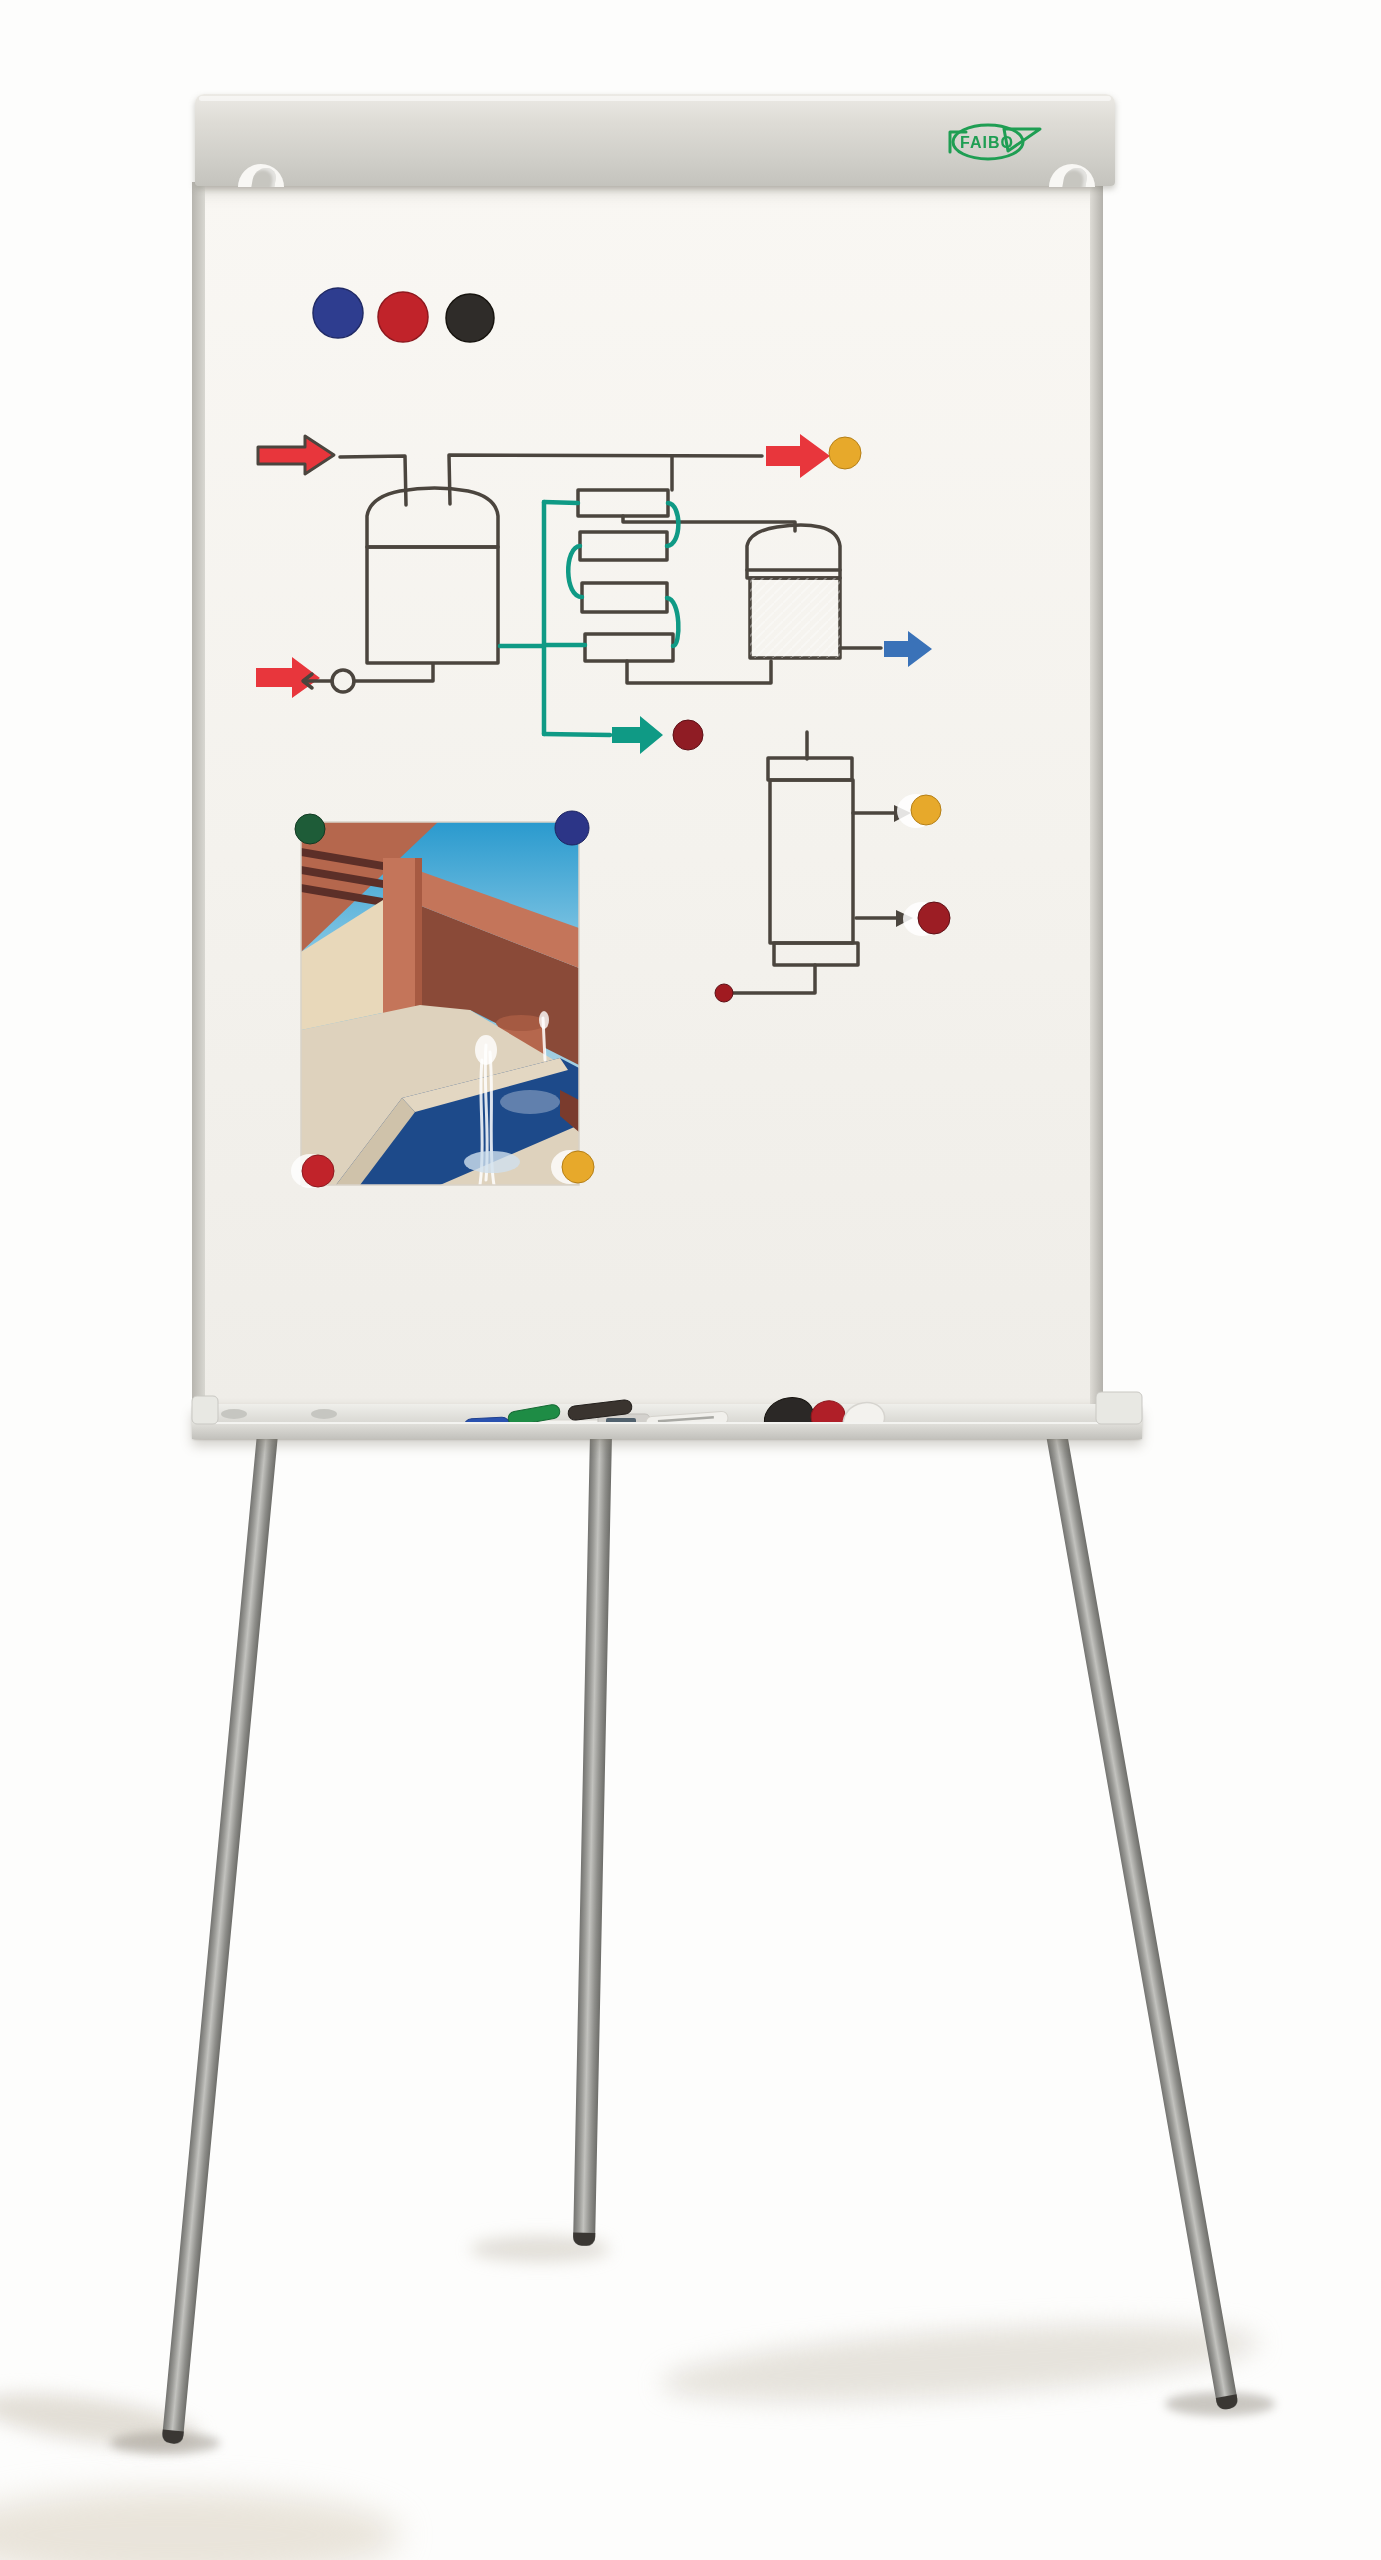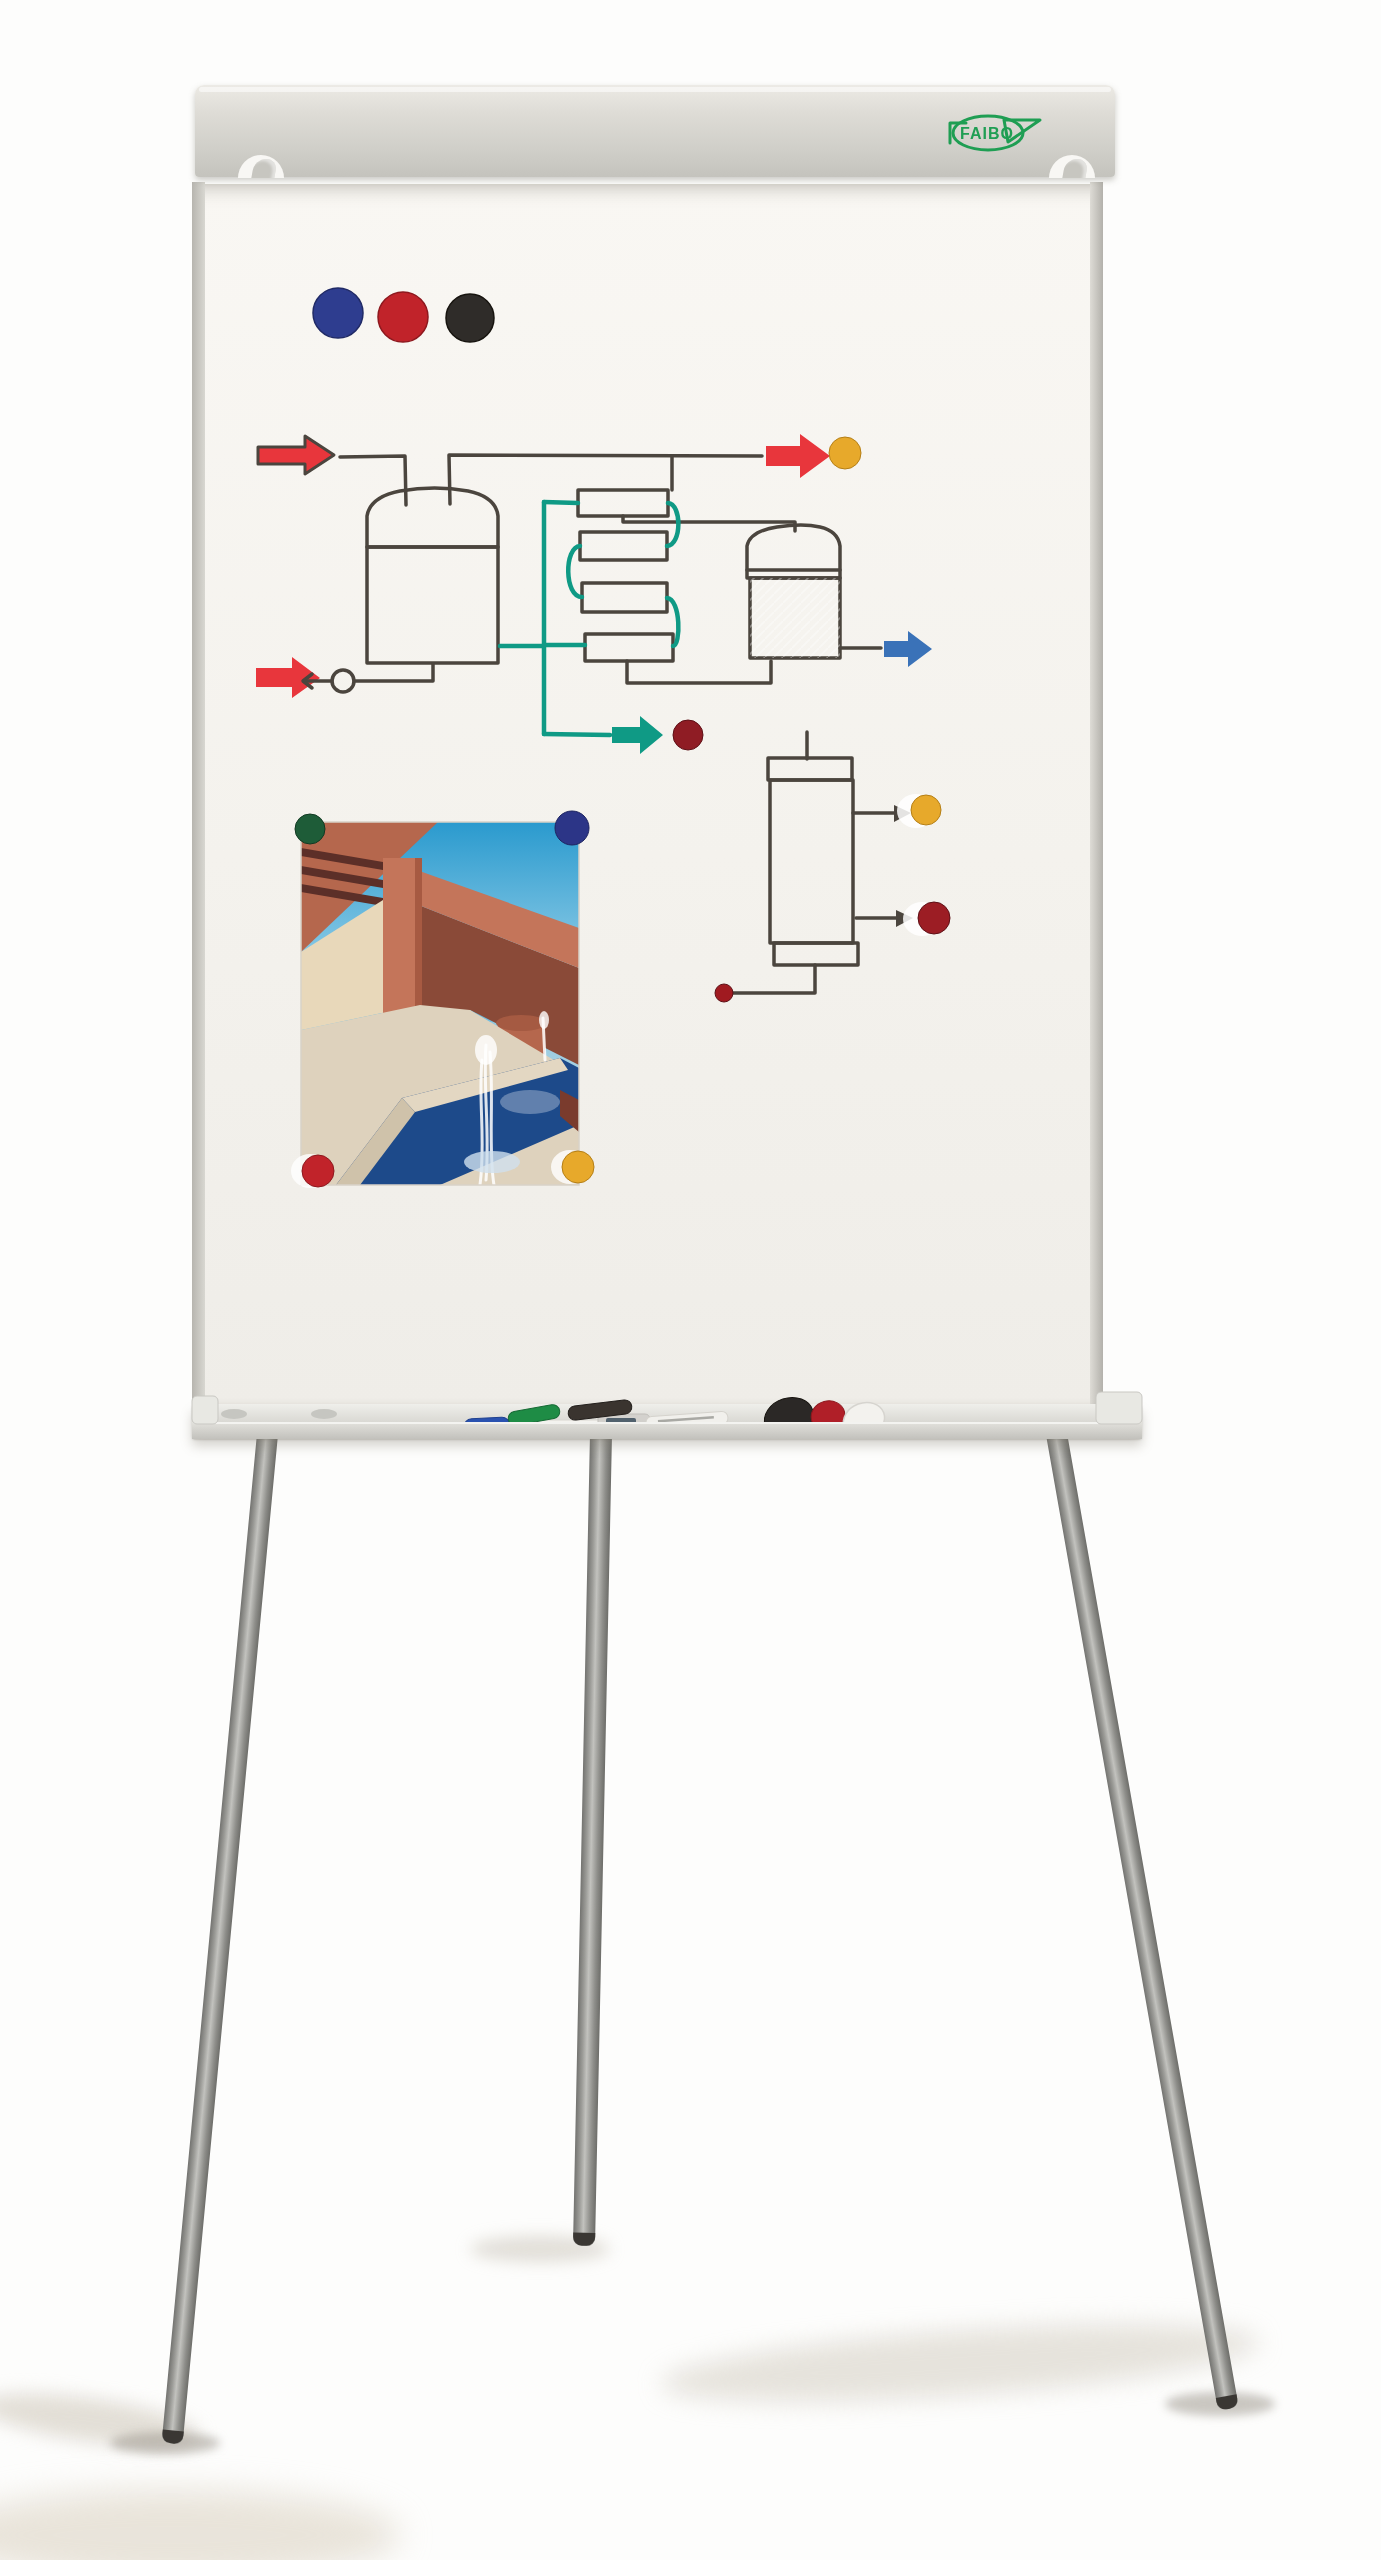--- a/index.html
+++ b/index.html
@@ -31,21 +31,21 @@
   
   .board{
     left:197px;top:184px;width:906px;height:1222px;z-index:2;
     background:linear-gradient(180deg,#f9f7f3 0%,#f4f2ed 55%,#efede8 100%);
     box-shadow:inset 0 16px 20px -14px rgba(95,90,78,.4), inset 0 -6px 10px -8px rgba(120,112,98,.25);
   }
   .frame-left{left:192px;top:182px;width:13px;height:1226px;z-index:3;background:linear-gradient(90deg,#b7b5af,#d8d7d1);}
   .frame-right{left:1090px;top:182px;width:13px;height:1226px;z-index:3;background:linear-gradient(90deg,#dedcd6,#b3b1ab);}
   
   .rail{
-    left:195px;top:85px;width:920px;height:92px;z-index:4;
+    left:195px;top:94px;width:920px;height:92px;z-index:4;
     background:linear-gradient(180deg,#eceae5 0%,#dedcd6 30%,#cfcec8 72%,#c4c3bd 100%);
     border-radius:9px 9px 4px 4px;
     box-shadow:0 3px 6px rgba(110,105,95,.35);
   }
   .rail::before{content:"";position:absolute;left:4px;top:2px;right:4px;height:5px;background:rgba(255,255,255,.55);border-radius:6px;}
   .notch{position:absolute;bottom:-1px;width:46px;height:24px;}
   .notch-left{left:43px;}
   .notch-right{left:854px;}
   .notch .cut{position:absolute;left:0;bottom:0;width:46px;height:23px;background:#f8f7f4;border-radius:23px 23px 0 0;}
   .notch .hook{position:absolute;left:15px;bottom:0;width:23px;height:19px;background:#c7c6c0;border-radius:12px 12px 0 0;transform:skewX(-10deg);box-shadow:inset -3px 2px 3px rgba(255,255,255,.5);}

